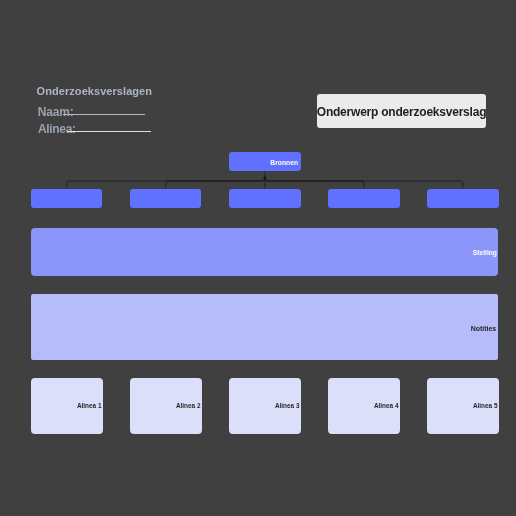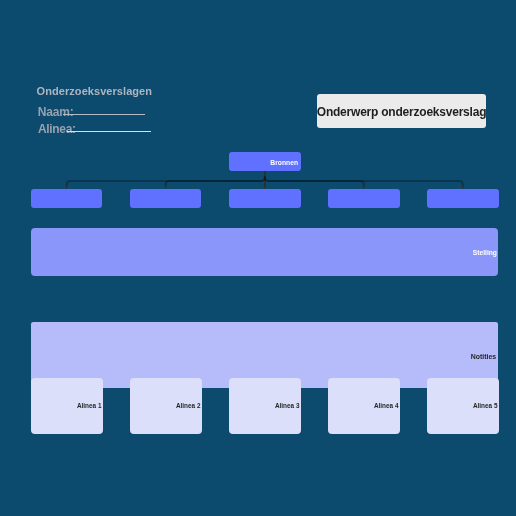--- a/index.html
+++ b/index.html
@@ -12,21 +12,21 @@
     width: 516px;
     height: 516px;
     overflow: hidden;
     font-family: "Liberation Sans", sans-serif;
     -webkit-font-smoothing: antialiased;
   }
   #canvas {
     position: relative;
     width: 516px;
     height: 516px;
-    background: #0c4a6e;
+    background: #404040;
     
     filter: blur(0px);
   }
   .abs { position: absolute; }
 
   
   #doc-title {
     left: 36.6px;
     top: 85.7px;
     font-size: 11px;
@@ -85,21 +85,21 @@
     box-sizing: border-box;
     display: flex;
     align-items: center;
     justify-content: flex-end;
     border-radius: 3px;
     white-space: nowrap;
     font-weight: bold;
   }
   .node-strong { background: #6070ff; color: #ffffff; }
   .node-mid    { background: #8b96fb; color: #ffffff; }
-  .node-soft   { background: #b6bcfa; color: #262626; margin-top: 28px; }
+  .node-soft   { background: #b6bcfa; color: #262626; }
   .node-pale   { background: #dcdffa; color: #262626; }
 
   #bronnen {
     left: 229px; top: 152.4px; width: 71.6px; height: 18.4px;
   }
   .node-label {
     display: block;
     white-space: nowrap;
     transform-origin: center center;
   }

